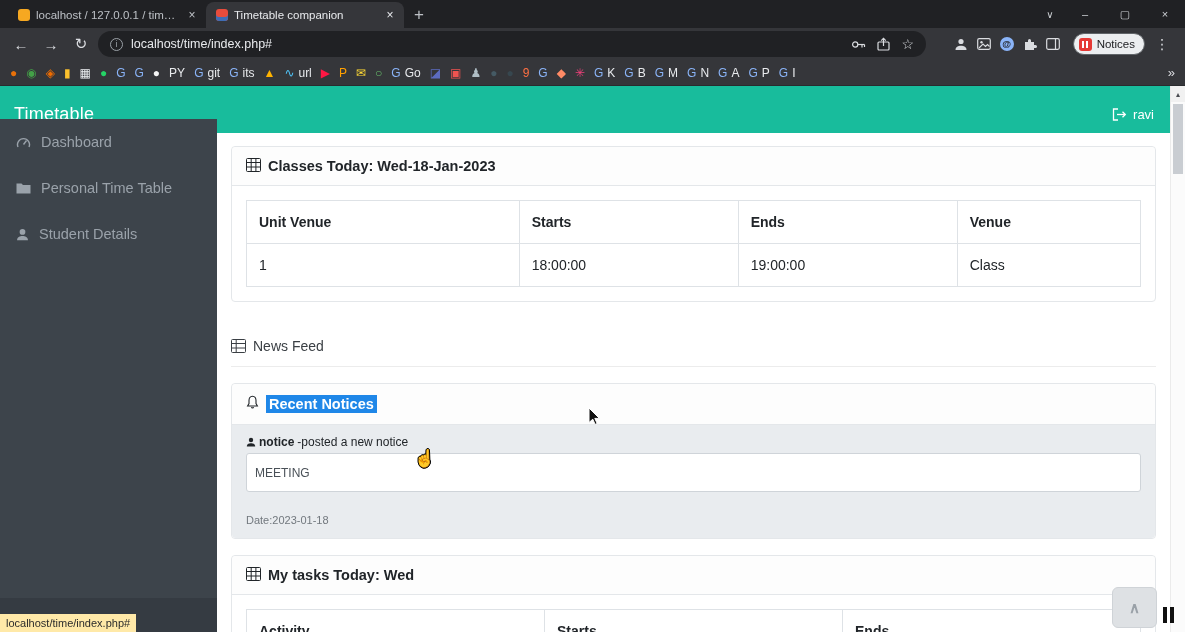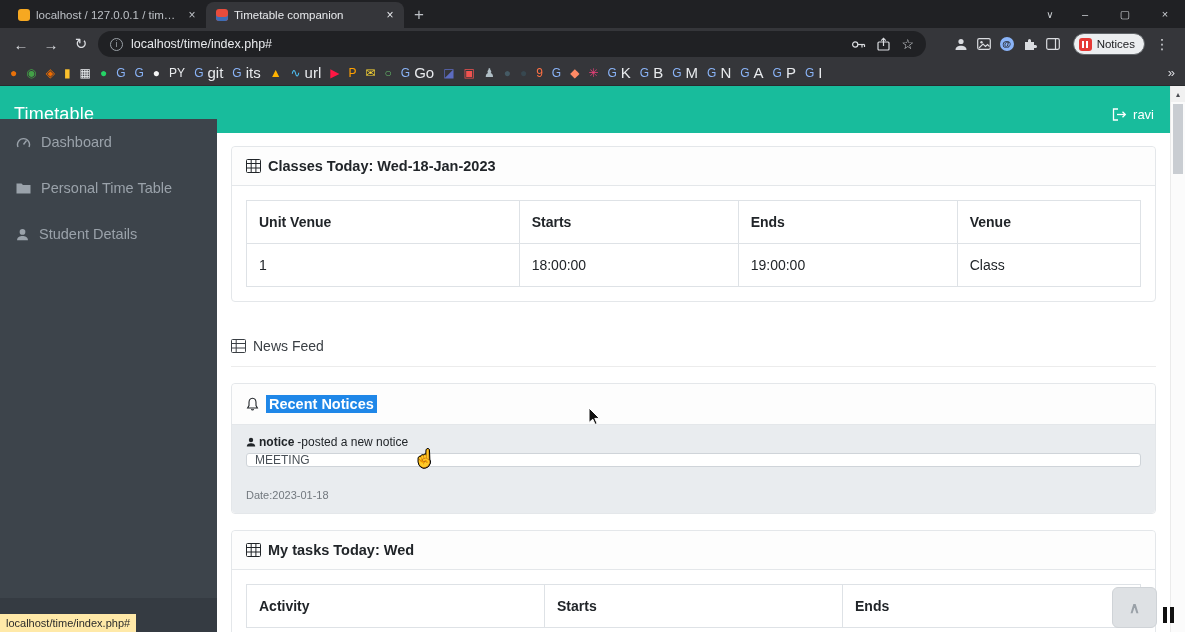--- a/index.html
+++ b/index.html
@@ -46,58 +46,58 @@
   .pill-ic i { display:block; width:2px; height:7px; background:#fff; }
   .pill-label { font-size:11.5px; color:#202124; }
   .kebab { color:#dadce0; font-size:14px; padding:0 8px 0 6px; }
 
   
   .bookmarks { position:absolute; top:60px; left:0; right:0; height:26px; background:#35363a;
                display:flex; align-items:center; padding:0 10px; border-bottom:1px solid #2a2b2e; }
   .bm-items { display:flex; align-items:center; gap:9px; overflow:hidden; flex:1; height:26px; }
   .bm { display:flex; align-items:center; gap:4px; flex:none; }
   .bm-ic { font-size:12px; line-height:1; }
-  .bm-t { font-size:15px; color:#e8eaed; }
+  .bm-t { font-size:12px; color:#e8eaed; }
   .bm-more { color:#dadce0; font-size:13px; padding-left:6px; }
 
   
   .page { position:absolute; top:86px; left:0; right:0; bottom:0; background:#fff; }
   .app-header { position:absolute; top:0; left:0; width:calc(100% - 15px); height:47px; background:#18bc9c;
                 display:flex; align-items:center; justify-content:space-between; padding:9px 16px 0 14px; color:#fff; }
   .brand { font-size:18px; font-weight:500; letter-spacing:.2px; }
   .user { display:flex; align-items:center; gap:6px; font-size:13px; }
 
   .sidebar { position:absolute; top:33px; left:0; bottom:0; width:217px; background:#3d444b; }
   .side-item { display:flex; align-items:center; gap:10px; padding:15px 16px; color:#9aa2aa; font-size:14.5px; }
   .side-foot { position:absolute; bottom:0; left:0; right:0; height:34px; background:#353b42;
                display:flex; align-items:center; justify-content:center; color:#8b9299; font-size:15px; }
 
   .main { position:absolute; top:47px; left:217px; right:15px; bottom:0; background:#fff;
           overflow:hidden; padding:0 14px; }
   .card { border:1px solid #e4e7ea; border-radius:4px; background:#fff; }
   .card1 { margin-top:13px; }
   .card2 { margin-top:16px; }
   .card3 { margin-top:16px; }
-  .card-h { display:flex; align-items:center; gap:7px; padding:11px 14px; border-bottom:1px solid #e4e7ea;
+  .card-h { display:flex; align-items:flex-start; gap:7px; padding:11px 14px; border-bottom:1px solid #e4e7ea;
             background:#fdfdfd; font-size:14.5px; font-weight:700; color:#212529; border-radius:4px 4px 0 0; }
   .card-b { padding:14px; }
   table { width:100%; border-collapse:collapse; font-size:14px; color:#212529; }
   th, td { border:1px solid #dee2e6; padding:13px 12px; text-align:left; }
   th { font-weight:700; }
   .c1{width:30.5%}.c2{width:24.5%}.c3{width:24.5%}.c4{width:20.5%}
   .w33{width:33.3%}
 
   .newsline { display:flex; align-items:center; gap:7px; margin-top:36px; color:#3a3f44; font-size:14px; }
   .hr { border-top:1px solid #ececec; margin-top:12px; }
 
   .hl { background:#1f87e8; color:#fff; padding:1px 3px; }
   .notice-body { background:#e9ecef; padding:10px 14px 12px; border-radius:0 0 4px 4px; }
   .notice-meta { display:flex; align-items:center; gap:3px; font-size:12px; color:#212529; }
   .notice-meta b { font-weight:700; }
-  .notice-input { display:block; margin-top:4px; width:100%; height:14px; border:1px solid #cfd4d9; border-radius:3px;
+  .notice-input { display:block; margin-top:4px; width:100%; height:39px; border:1px solid #cfd4d9; border-radius:3px;
                   font-size:12px; padding:0 8px; color:#495057; font-family:"Liberation Sans", sans-serif; background:#fff; }
   .notice-date { margin-top:22px; font-size:11px; color:#72787e; }
 
   .scrollbar { position:absolute; top:0; right:0; width:15px; height:100%; background:#fbfbfb; border-left:1px solid #ebebeb; }
   .sb-arrow { height:16px; background:#f1f1f1; display:flex; align-items:center; justify-content:center;
               font-size:8px; color:#4a4d52; }
   .sb-thumb { position:absolute; top:18px; left:2px; right:2px; height:70px; background:#c9cdd2; }
 
   .status-tip { position:absolute; left:0; bottom:0; background:#ffe9a8; color:#2b2b2b; font-size:11px;
                 padding:3px 6px; white-space:nowrap; }

